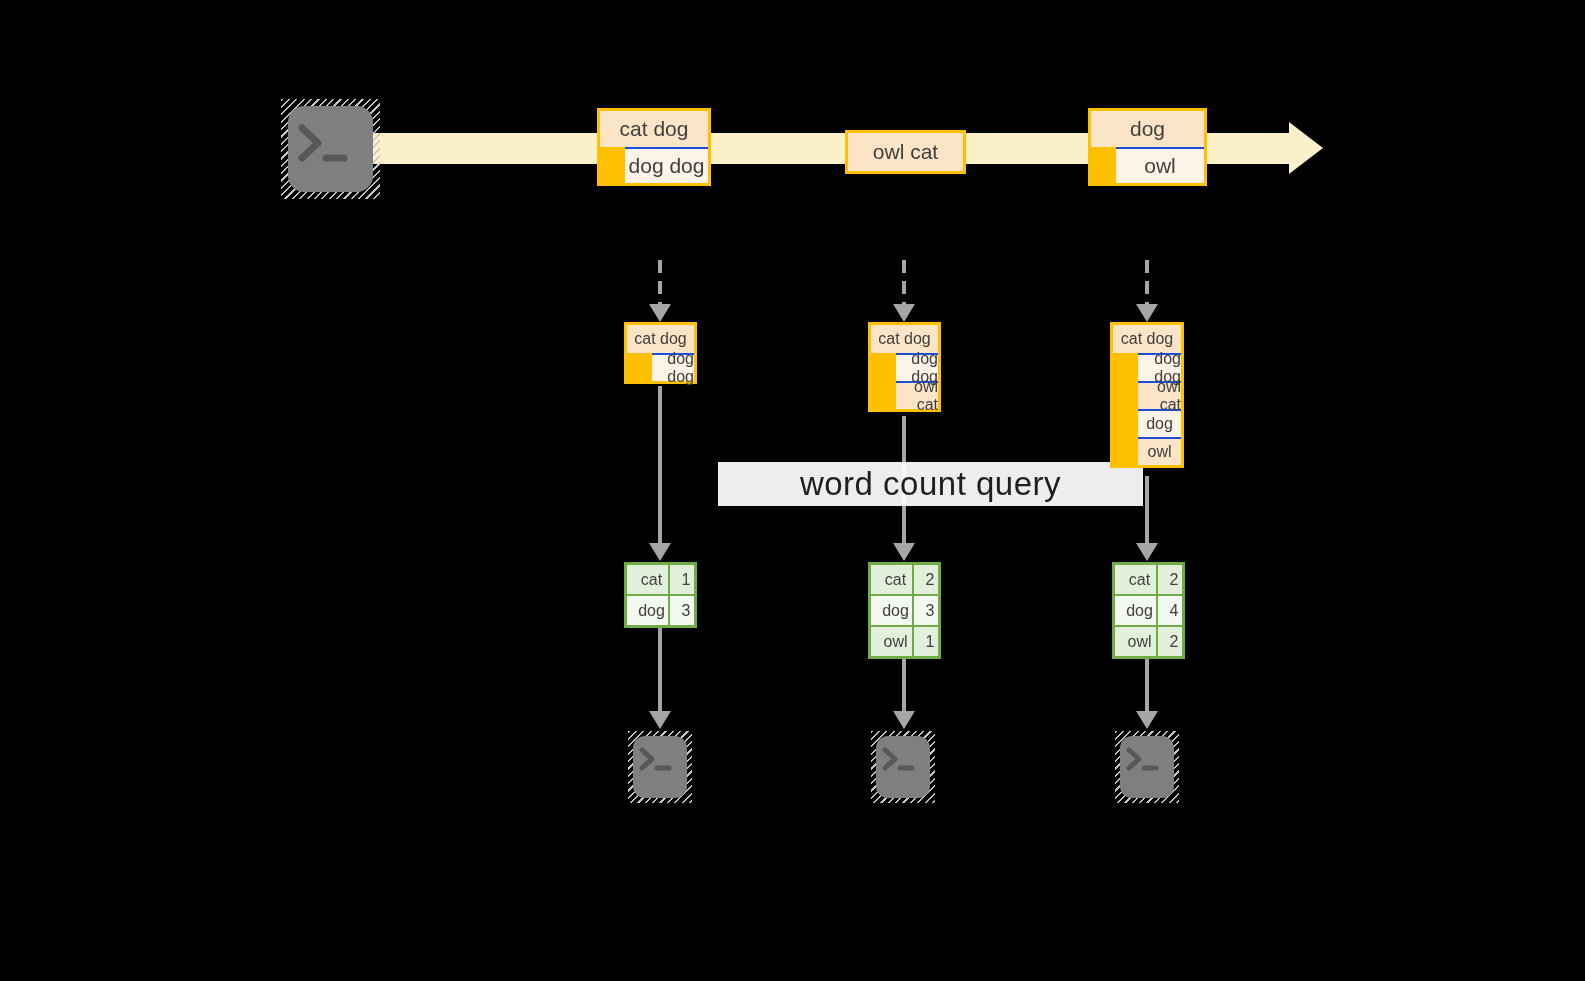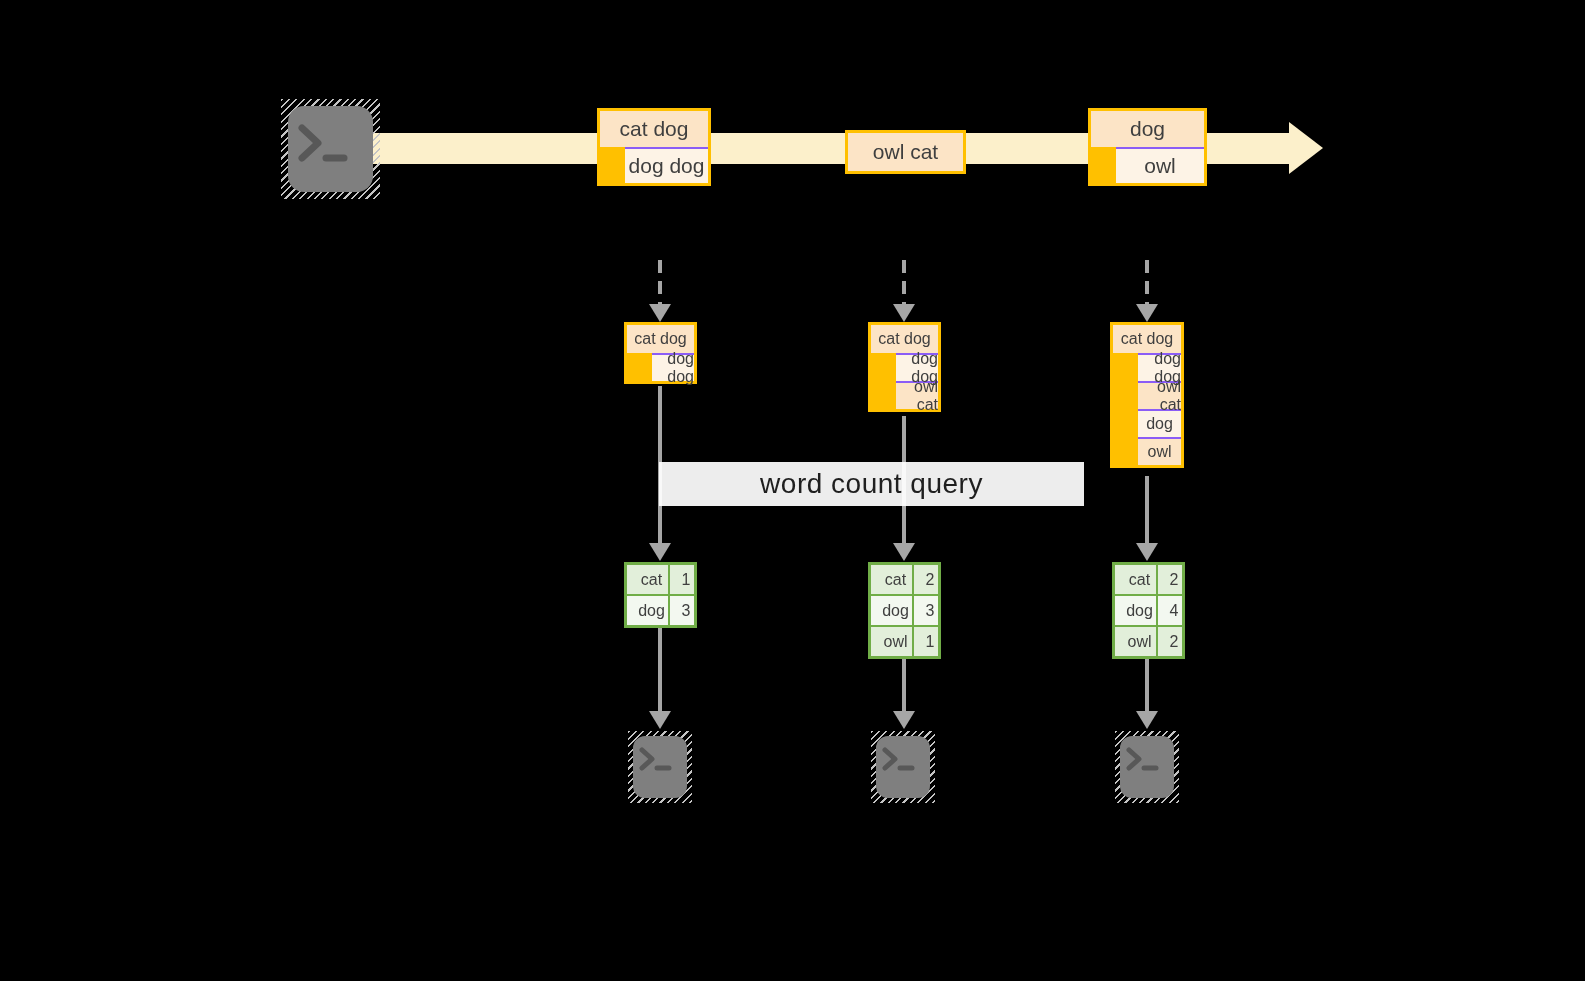--- a/index.html
+++ b/index.html
@@ -17,40 +17,40 @@
 
   
   .stream-band{position:absolute;left:372px;top:133px;width:918px;height:31px;background:#FCF0CB;z-index:1;}
   .stream-head{position:absolute;left:1289px;top:122px;width:0;height:0;z-index:1;
                border-top:26px solid transparent;border-bottom:26px solid transparent;
                border-left:34px solid #FCF0CB;}
 
   
   .obox{position:absolute;border:3px solid #FFC000;z-index:4;background:#FFC000;}
   .orow{display:flex;align-items:center;justify-content:center;color:#3F3F3F;text-align:right;}
-  .orow + .orow{border-top:2px solid #8b5cf6;margin-left:25px;}
+  .orow + .orow{border-top:2px solid #1d4ed8;margin-left:25px;}
   .orow.big{height:36px;font-size:21px;}
   .orow.single{height:38px;font-size:21px;}
   .orow.sm{height:28px;font-size:16px;}
   .peach{background:#FCE4C6;}
   .cream{background:#FDF3E6;}
 
   
   .dline{position:absolute;width:4px;z-index:2;
          background:repeating-linear-gradient(to bottom,#A6A6A6 0 13px,rgba(0,0,0,0) 13px 21px);}
   .sline{position:absolute;width:4px;background:#A6A6A6;z-index:2;}
   .ahead{position:absolute;width:0;height:0;z-index:2;
          border-left:11px solid transparent;border-right:11px solid transparent;
          border-top:18px solid #A6A6A6;}
 
   
-  .query-band{position:absolute;left:659px;top:462px;width:425px;height:44px;
+  .query-band{position:absolute;left:718px;top:462px;width:425px;height:44px;
               background:rgba(255,255,255,0.93);z-index:3;
               display:flex;align-items:center;justify-content:center;
-              font-size:28px;font-weight:300;color:#1f1f1f;letter-spacing:0.5px;}
+              font-size:33px;font-weight:300;color:#1f1f1f;letter-spacing:0.5px;}
 
   
   .gtable{position:absolute;width:73px;border:3px solid #70AD47;background:#70AD47;
           display:grid;grid-template-columns:1fr 24px;gap:2px;z-index:4;}
   .gcell{height:29px;display:flex;align-items:center;justify-content:center;
          font-size:16px;color:#3F3F3F;padding-left:8px;}
   .ga{background:#E2EFDA;}
   .gb{background:#F3F8F0;}
 </style>
 </head>

